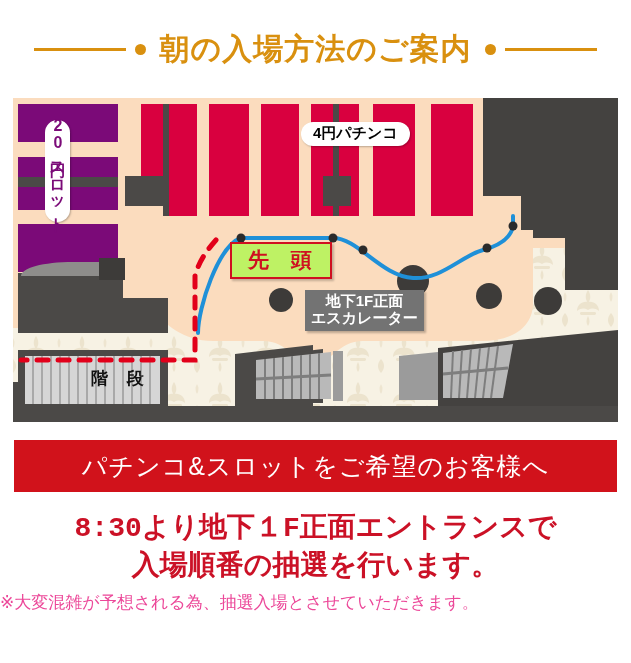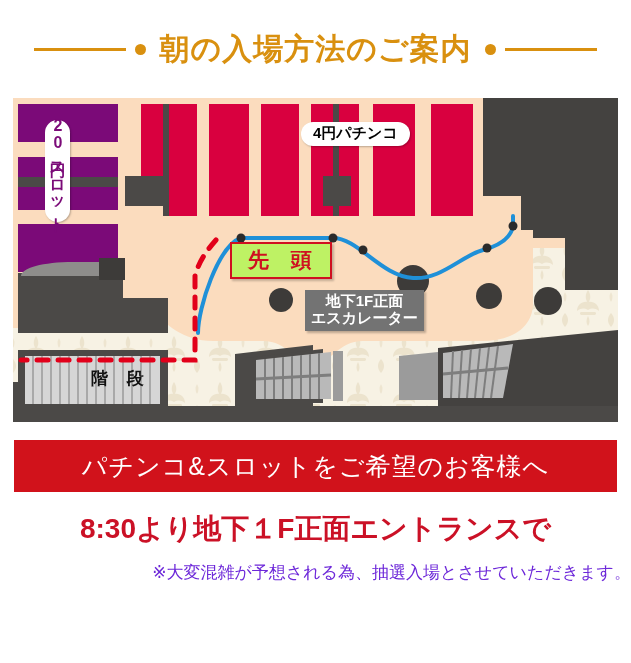--- a/index.html
+++ b/index.html
@@ -139,27 +139,28 @@
 
   
   .headline {
     margin-top: 18px;
     text-align: center;
     color: #cb1126;
     font-size: 28px;
     font-weight: bold;
     line-height: 1.35;
     letter-spacing: 0px;
+    font-family: Liberation Mono, monospace;
   }
 
   
   .notes {
-    margin-top: 12px;
-    text-align: right;
-    color: #6d28d9;
+    margin-top: 4px;
+    text-align: left;
+    color: #ec4899;
     font-size: 17px;
     line-height: 1.52;
   }
   .note-line { display: block; }
 </style>
 </head>
 <body>
 
 <div class="title-row">
   <div class="title-rule"></div>
@@ -329,17 +330,18 @@
   </div>
 
   <div class="map-label lbl-stairs">階 段</div>
 
 </div>
 
 <div class="banner">パチンコ&amp;スロットをご希望のお客様へ</div>
 
 <div class="headline">
   <div>8:30より地下１F正面エントランスで</div>
+  <div>入場順番の抽選を行います。</div>
 </div>
 
 <div class="notes">
   <span class="note-line">※大変混雑が予想される為、抽選入場とさせていただきます。</span>
 </div>
 
 </body></html>

